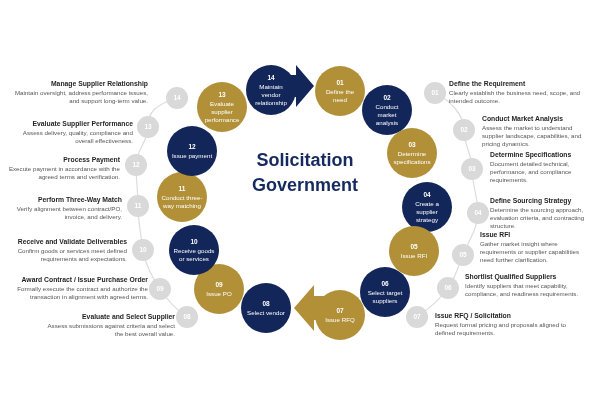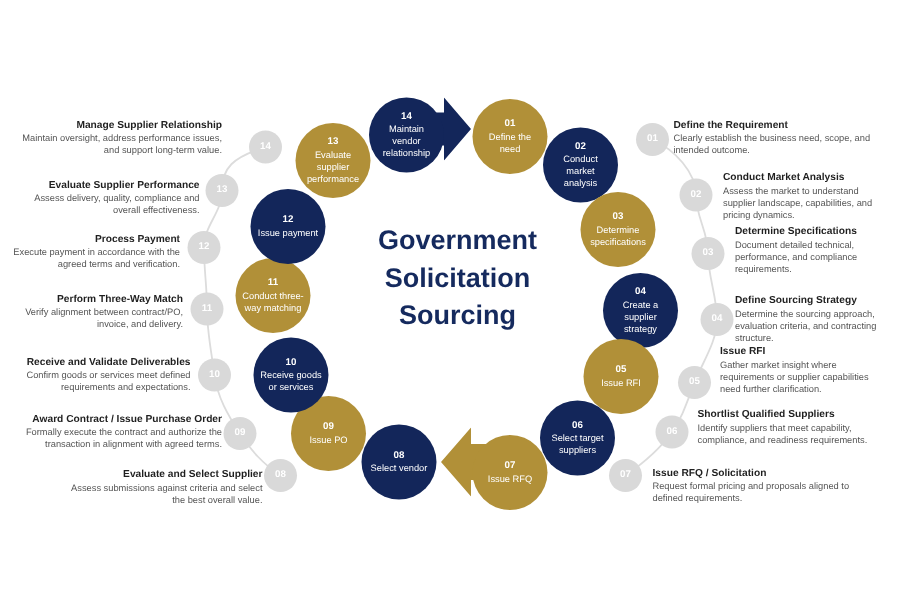--- a/index.html
+++ b/index.html
@@ -116,23 +116,22 @@
 
   <div class="dot" style="left:424px;top:82px">01</div>
   <div class="dot" style="left:453px;top:119px">02</div>
   <div class="dot" style="left:461px;top:158px">03</div>
   <div class="dot" style="left:467px;top:202px">04</div>
   <div class="dot" style="left:452px;top:244px">05</div>
   <div class="dot" style="left:437px;top:277px">06</div>
   <div class="dot" style="left:406px;top:306px">07</div>
 
   <div class="center-title">
+    <div>Solicitation</div>
     <div>Government</div>
-    <div>Solicitation</div>
-    <div>Sourcing</div>
   </div>
 
   <div class="desc left" style="right:452px;top:79px;width:135px">
     <div class="desc-heading">Manage Supplier Relationship</div>
     <div class="desc-body">Maintain oversight, address performance issues, and support long-term value.</div>
   </div>
   <div class="desc left" style="right:467px;top:119px;width:130px">
     <div class="desc-heading">Evaluate Supplier Performance</div>
     <div class="desc-body">Assess delivery, quality, compliance and overall effectiveness.</div>
   </div>

